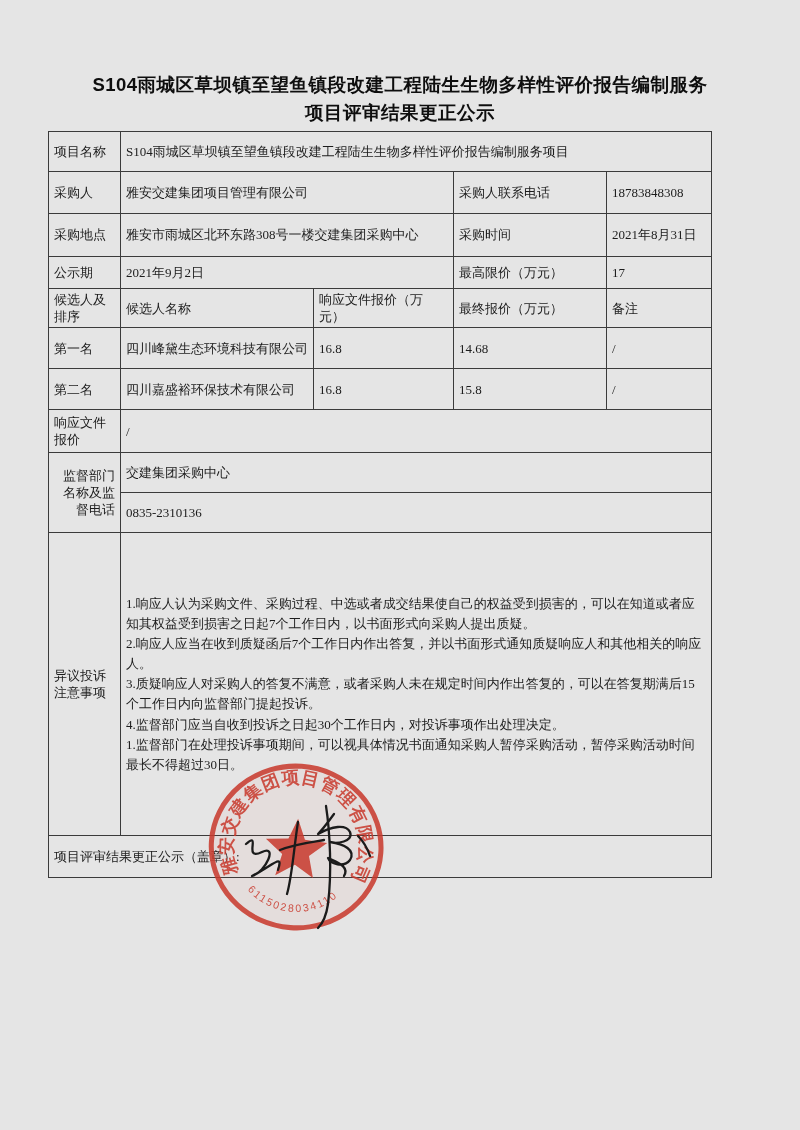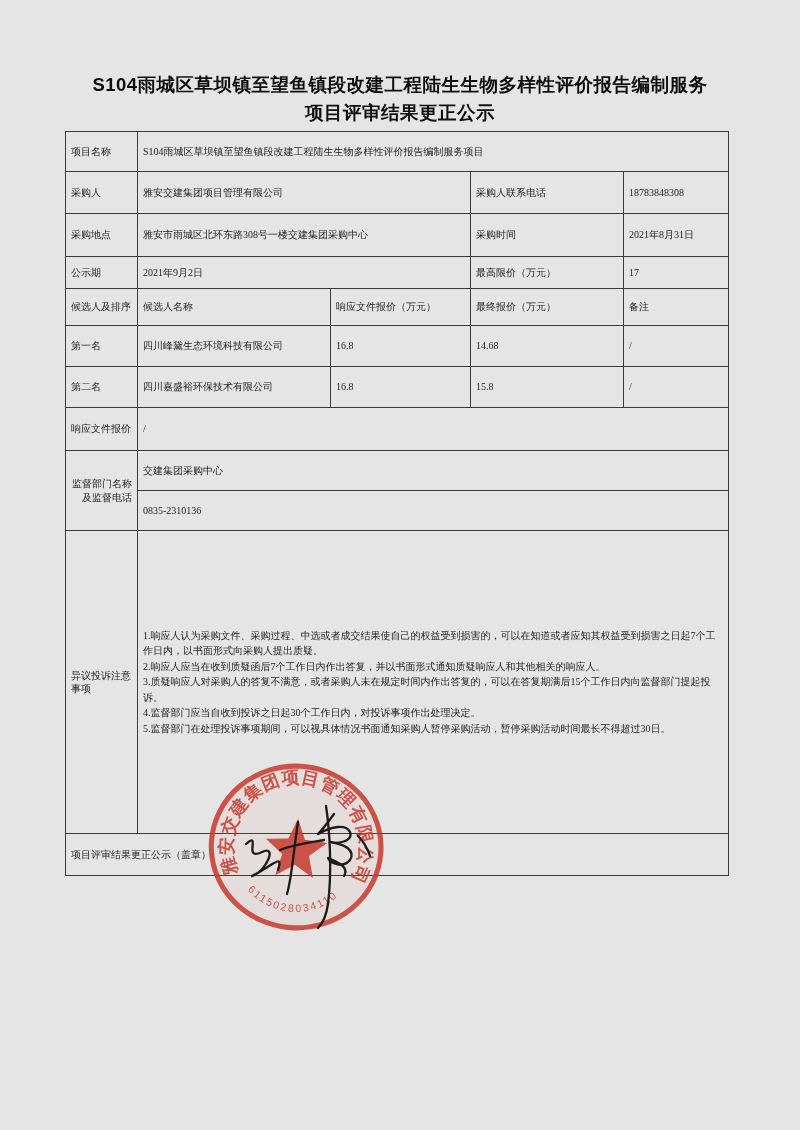--- a/index.html
+++ b/index.html
@@ -17,23 +17,23 @@
     position:absolute; left:0; width:100%;
     text-align:center;
     font-family:"Liberation Sans", sans-serif;
     font-weight:bold; font-size:18.5px; color:#0e0e0e;
     letter-spacing:0.5px;
   }
   #title1 { top:72px; }
   #title2 { top:100px;text-align:center; }
 
   table.doc {
-    position:absolute; left:65px; top:131px; width:663px;
+    position:absolute; left:48px; top:131px; width:663px;
     border-collapse:collapse; table-layout:fixed;
-    font-size:10px; z-index:1;
+    font-size:13px; z-index:1;
   }
   table.doc td {
     border:1px solid #3b3b3b;
     padding:2px 5px;
     line-height:1.32;
     color:#1c1c1c;
     vertical-align:middle;
     overflow:hidden;
   }
   td.lab { padding-left:4px; text-align:left; }
@@ -137,21 +137,21 @@
       <td class="ctr" colspan="4">0835-2310136</td>
     </tr>
 
     <tr style="height:303px">
       <td class="lab">异议投诉注意事项</td>
       <td class="left obj-cell" colspan="4">
         <div class="obj-item">1.响应人认为采购文件、采购过程、中选或者成交结果使自己的权益受到损害的，可以在知道或者应知其权益受到损害之日起7个工作日内，以书面形式向采购人提出质疑。</div>
         <div class="obj-item">2.响应人应当在收到质疑函后7个工作日内作出答复，并以书面形式通知质疑响应人和其他相关的响应人。</div>
         <div class="obj-item">3.质疑响应人对采购人的答复不满意，或者采购人未在规定时间内作出答复的，可以在答复期满后15个工作日内向监督部门提起投诉。</div>
         <div class="obj-item">4.监督部门应当自收到投诉之日起30个工作日内，对投诉事项作出处理决定。</div>
-        <div class="obj-item">5.监督部门在处理投诉事项期间，可以视具体情况书面通知采购人暂停采购活动，暂停采购活动时间最长不得超过30日。</div>
+        <div class="obj-item">1.监督部门在处理投诉事项期间，可以视具体情况书面通知采购人暂停采购活动，暂停采购活动时间最长不得超过30日。</div>
       </td>
     </tr>
 
     <tr style="height:42px">
       <td class="left" colspan="5">项目评审结果更正公示（盖章）:</td>
     </tr>
   </tbody>
     </table>
 
   <svg class="stamp" viewBox="0 0 190 176" xmlns="http://www.w3.org/2000/svg">

